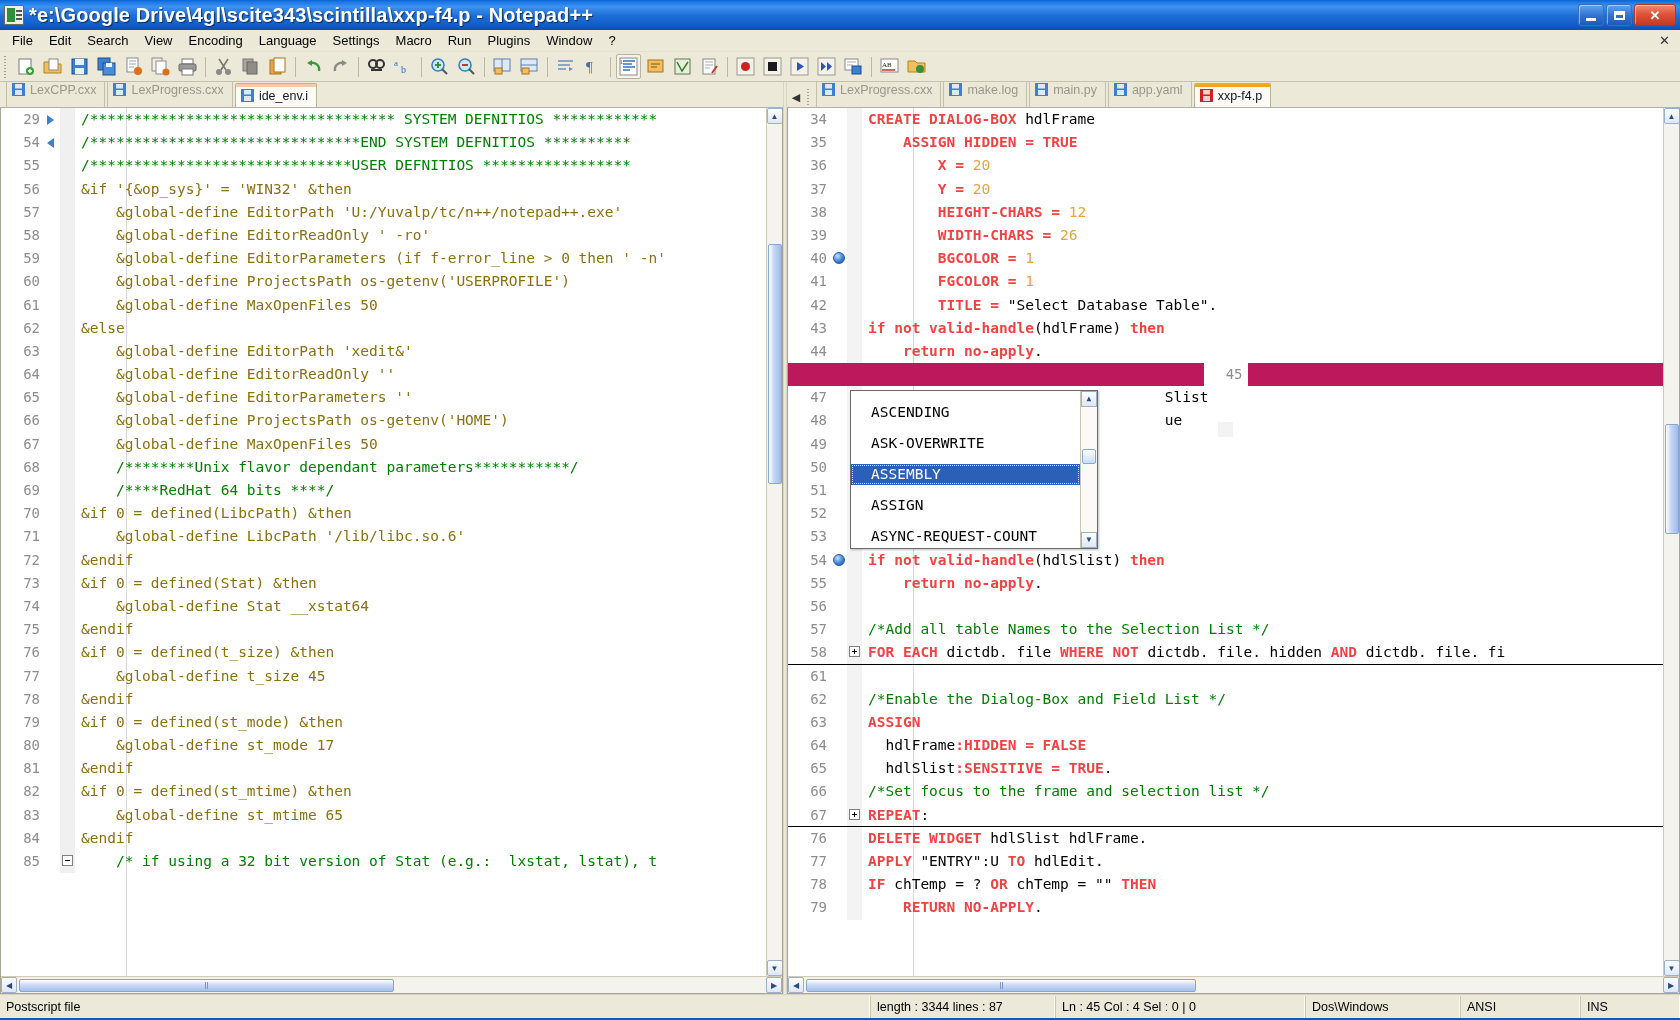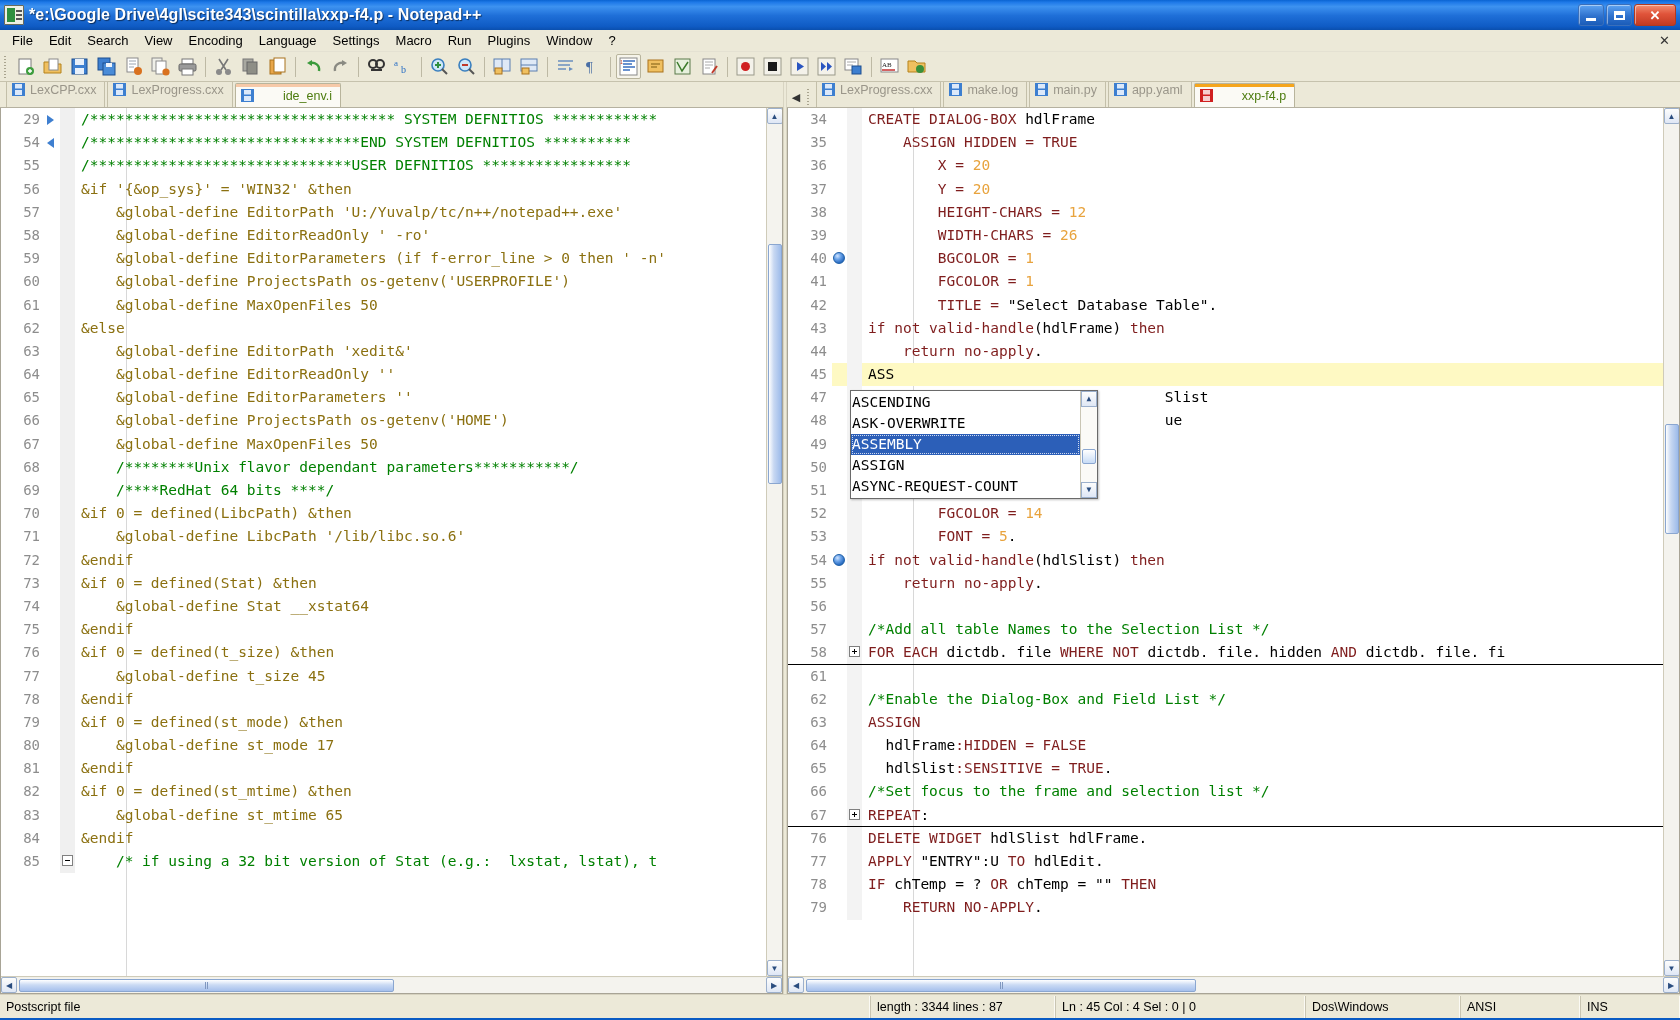--- a/index.html
+++ b/index.html
@@ -36,21 +36,21 @@
   .title-icon::before {
     content: ""; position: absolute; left: 2px; top: 2px;
     width: 8px; height: 14px; background: #2f8f3f;
   }
   .title-icon::after {
     content: ""; position: absolute; left: 11px; top: 4px;
     width: 6px; height: 2px; background: #555;
     box-shadow: 0 4px 0 #555, 0 8px 0 #555;
   }
   .titletext {
-    color: #fff; font-size: 16px; font-weight: bold;
+    color: #fff; font-size: 20px; font-weight: bold;
     text-shadow: 1px 1px 1px rgba(0,0,0,.55);
     white-space: nowrap; letter-spacing: .1px;
   }
   .winbtns { margin-left: auto; display: flex; gap: 2px; padding-right: 2px; }
   .winbtn {
     width: 26px; height: 22px;
     border: 1px solid #3a6fba;
     border-radius: 3px;
     display: flex; align-items: center; justify-content: center;
     color: #fff; font-size: 13px; font-weight: bold;
@@ -143,25 +143,24 @@
     font-size: 12.5px;
     color: #9a968a;
     background: #ebe8d7;
     border: 1px solid #c3bfa9;
     border-bottom: none;
     border-radius: 2px 2px 0 0;
     white-space: nowrap;
     position: relative;
   }
   .tab.active {
-    color: #4d7c0f;
+    color: #0f172a;
     background: #fbfaf5;
     height: 24px;
     border-color: #b8b49c;
-    gap: 24px;
   }
   .tab.active::before {
     content:""; position:absolute; left:0; right:0; top:0; height:3px;
   }
   .tab.active.accent-orange::before { background:#f5a51c; }
   .tab.active.accent-peach::before { background:#f6c9a8; }
   .tabicon {
     width: 13px; height: 13px; margin-right: 5px; flex: 0 0 13px;
     position: relative; border-radius: 1px;
   }
@@ -180,42 +179,42 @@
   .code-area {
     flex: 1 1 auto;
     position: relative; overflow: hidden;
     background: #fff;
     font-family: "DejaVu Sans Mono", "Liberation Mono", monospace;
     font-size: 14.5px;
     line-height: 23.2px;
   }
   .code-lines { position: relative; }
   .cline { display: flex; height: 23.2px; align-items: center; white-space: pre; }
-  .cline.cur { background: #fef9c3; }
+  .cline.cur { background: #be185d; flex-direction: column; }
   .gutter-num {
     flex: 0 0 44px; width: 44px;
     text-align: right; padding-right: 5px;
     color: #8d8d8d; background: #fff;
     font-size: 14px;
   }
   .gutter-mark {
     flex: 0 0 15px; width: 15px; position: relative;
     height: 23.2px;
   }
   .gutter-fold {
     flex: 0 0 15px; width: 15px; position: relative; height: 23.2px;
     background: #f3f3f3;
   }
   .pane-left .gutter-fold { background: #f0f0f0; }
   .code-text { flex: 1 1 auto; padding-left: 6px; overflow: hidden; }
 
   
   .t-cmt { color: #008000; }
   .t-pre { color: #8b7010; }
-  .t-kw  { color: #7f1d1d; font-weight: normal; }
+  .t-kw  { color: #ef4444; font-weight: bold; }
   .t-num { color: #e8a33d; }
   .t-pln { color: #000; }
 
   
   .mk-arrow-r, .mk-arrow-l {
     position:absolute; left:2px; top:7px;
     width:0; height:0;
   }
   .mk-arrow-r { border-left:7px solid #3e7fd0; border-top:5px solid transparent; border-bottom:5px solid transparent; }
   .mk-arrow-l { border-right:7px solid #3e7fd0; border-top:5px solid transparent; border-bottom:5px solid transparent; }
@@ -287,21 +286,21 @@
     background: #fff;
     box-shadow: 1px 1px 2px rgba(0,0,0,.25);
     display: flex;
     font-family: "DejaVu Sans Mono","Liberation Mono",monospace;
     font-size: 14.5px;
     z-index: 40;
   }
   .ac-list { flex: 1 1 auto; padding: 1px 0 1px 0; }
   .ac-item {
     height: 21px; line-height: 21px;
-    padding: 0 1px; white-space: nowrap; color: #000;
+    padding: 0 20px; white-space: nowrap; color: #000; margin-top: 10px;
   }
   .ac-item.sel {
     background: #2c5fb8; color: #fff;
     outline: 1px dotted #cfd9ef; outline-offset: -2px;
   }
   .ac-scroll {
     flex: 0 0 17px; width: 17px;
     background: #f1f0ea;
     border-left: 1px solid #c9c5b4;
     display: flex; flex-direction: column;

